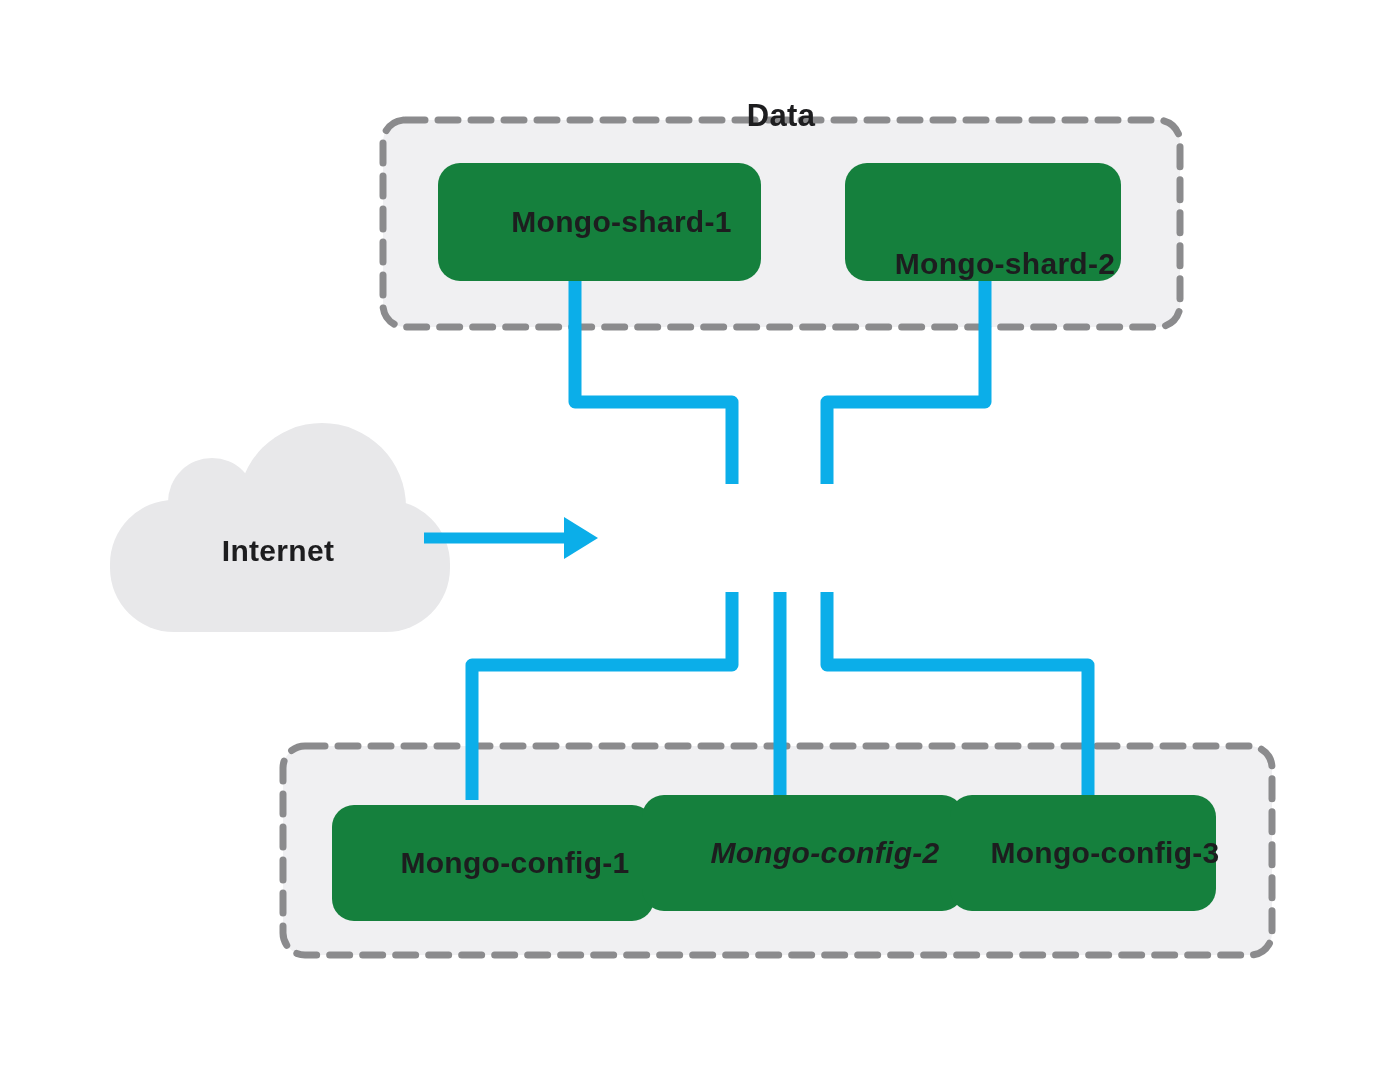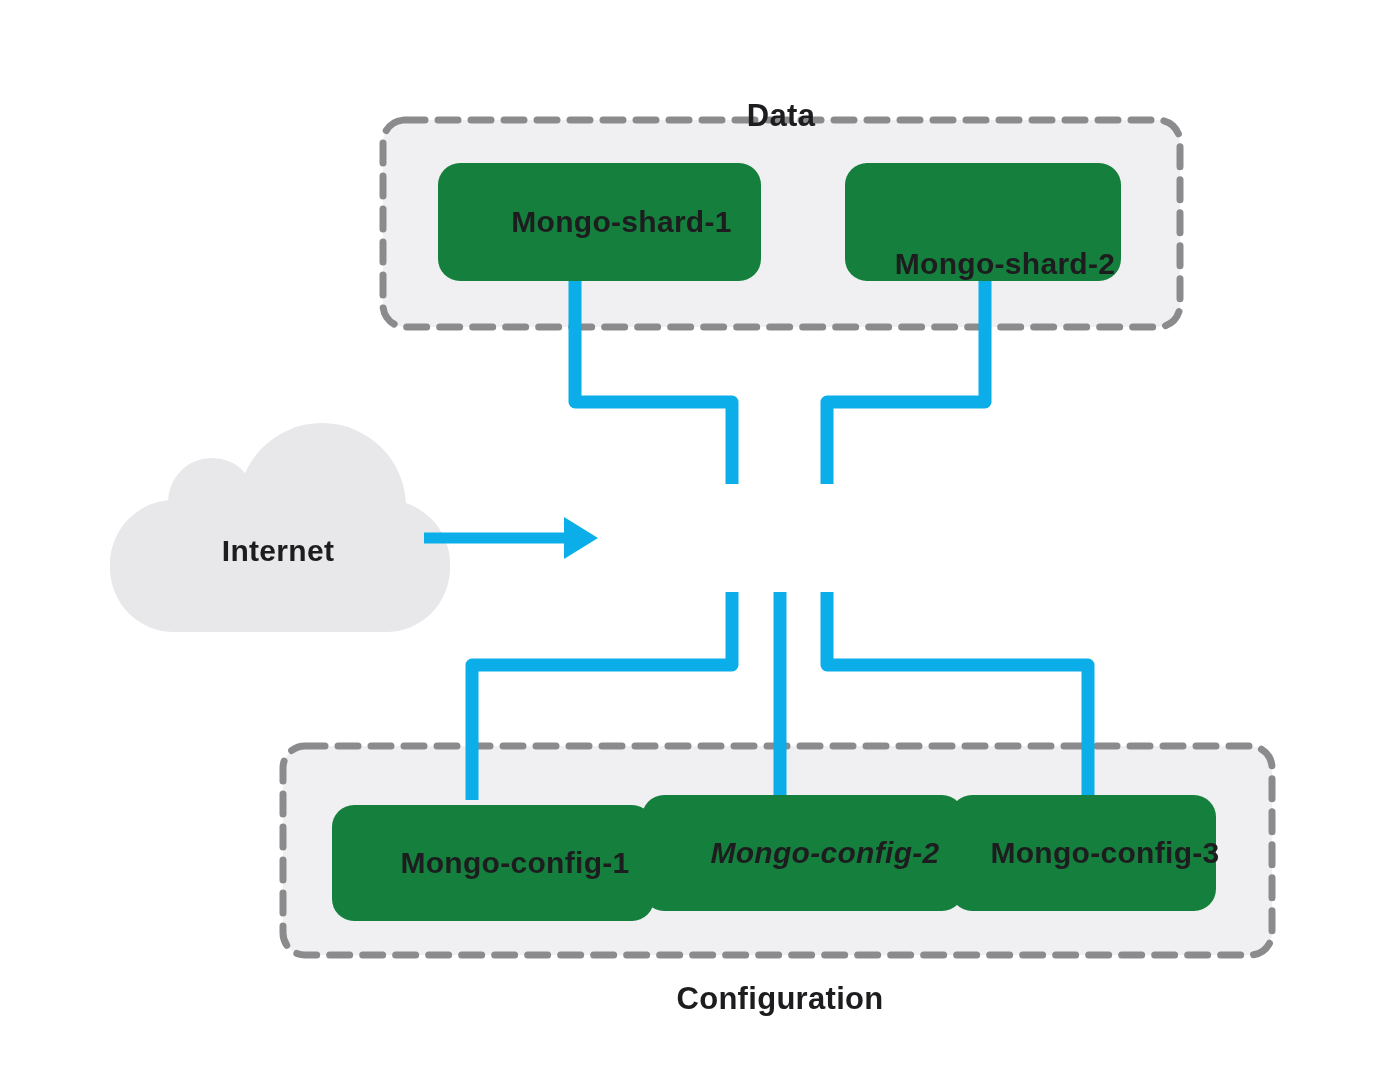--- a/index.html
+++ b/index.html
@@ -94,21 +94,20 @@
     <g fill="none" stroke="#0baee9" stroke-width="13" stroke-linejoin="round">
       <path d="M575,272 L575,402 L732,402 L732,484"></path>
       <path d="M985,272 L985,402 L827,402 L827,484"></path>
       <path d="M732,592 L732,665 L472,665 L472,800"></path>
       <path d="M780,592 L780,800"></path>
       <path d="M827,592 L827,665 L1088,665 L1088,800"></path>
     </g>
   </svg>
 
   <div class="group-label label-data">Data</div>
-  <div class="group-label label-config">Configuration</div>
   <div class="cloud-label">Internet</div>
 
   <div class="node node-shard1">
     <span class="node-label">Mongo-shard-1</span>
   </div>
   <div class="node node-shard2">
     <span class="node-label">Mongo-shard-2</span>
   </div>
   <div class="node node-config1">
     <span class="node-label">Mongo-config-1</span>

